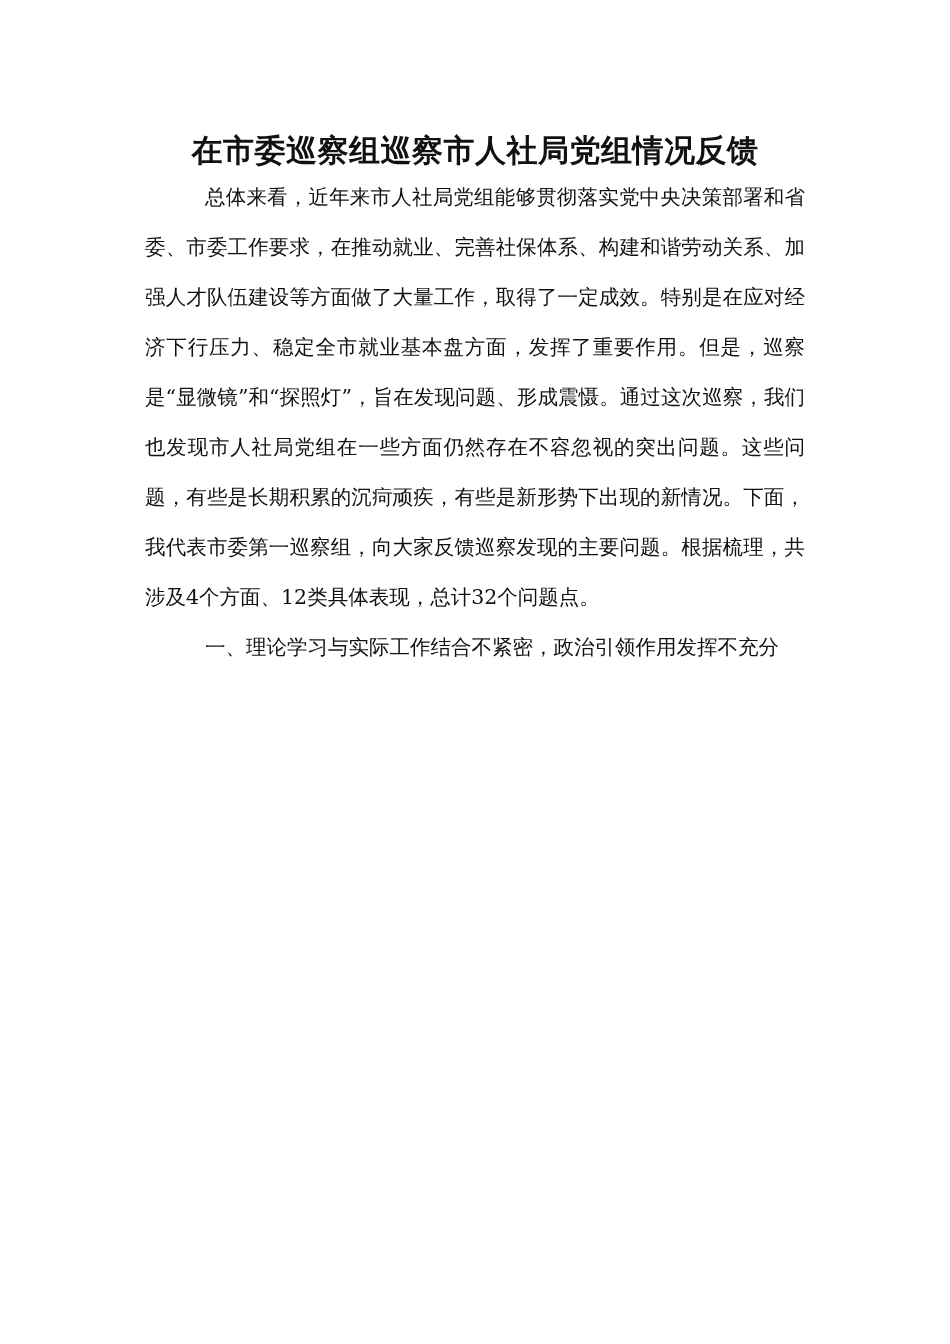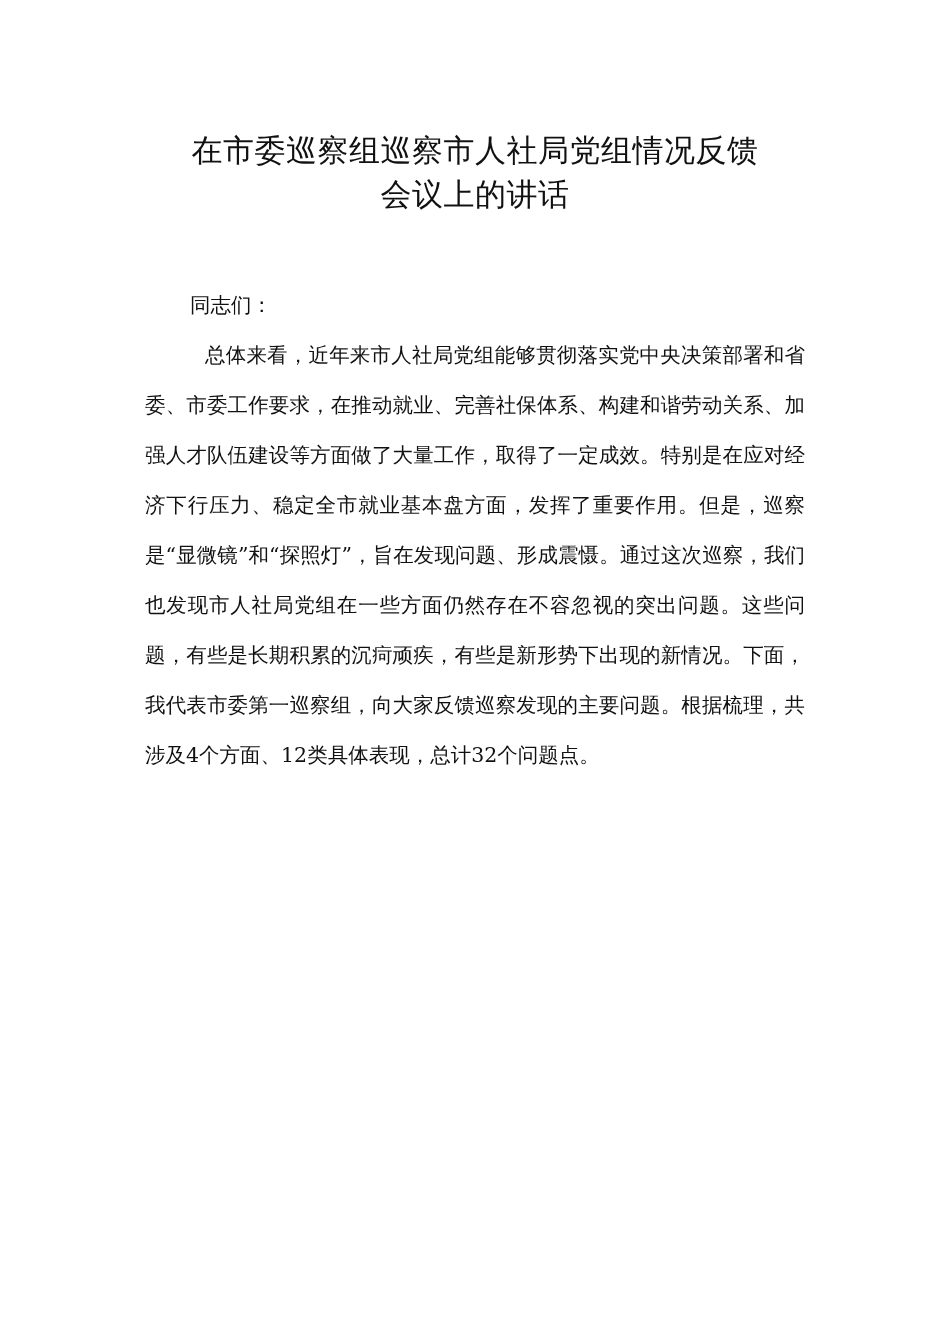--- a/index.html
+++ b/index.html
@@ -1,20 +1,20 @@
 <!DOCTYPE html>
 <html><head>
 <meta charset="utf-8">
 <style>
   html, body { margin:0; padding:0; background:#ffffff; }
   body { width:950px; height:1344px; position:relative; overflow:hidden; color:#111; }
   .page { position:absolute; left:145px; top:128px; width:660px; }
   .title {
     font-family: "DejaVu Sans", sans-serif;
-    font-weight: normal;
+    font-weight: bold;
     font-size: 31px;
     line-height: 44px;
     text-align: center;
     margin: 0;
     letter-spacing: 0.5px;
   }
   .body-text {
     font-family: "DejaVu Serif", serif;
     font-size: 20.5px;
     line-height: 50px;
@@ -24,17 +24,16 @@
   .salutation { margin-top: 64px; text-indent: 45px; }
   .para { text-indent: 60px; }
   .heading { text-indent: 60px; }
 </style>
 </head>
 <body>
 
 <div class="page">
   <h1 class="title">
     <div>在市委巡察组巡察市人社局党组情况反馈</div>
-    <div>会议上的讲话</div>
   </h1>
-  <p class="body-text salutation">同志们：</p>
   <p class="body-text para">总体来看，近年来市人社局党组能够贯彻落实党中央决策部署和省委、市委工作要求，在推动就业、完善社保体系、构建和谐劳动关系、加强人才队伍建设等方面做了大量工作，取得了一定成效。特别是在应对经济下行压力、稳定全市就业基本盘方面，发挥了重要作用。但是，巡察是“显微镜”和“探照灯”，旨在发现问题、形成震慑。通过这次巡察，我们也发现市人社局党组在一些方面仍然存在不容忽视的突出问题。这些问题，有些是长期积累的沉疴顽疾，有些是新形势下出现的新情况。下面，我代表市委第一巡察组，向大家反馈巡察发现的主要问题。根据梳理，共涉及4个方面、12类具体表现，总计32个问题点。</p>
+  <p class="body-text heading">一、理论学习与实际工作结合不紧密，政治引领作用发挥不充分</p>
 </div>
 
 </body></html>

